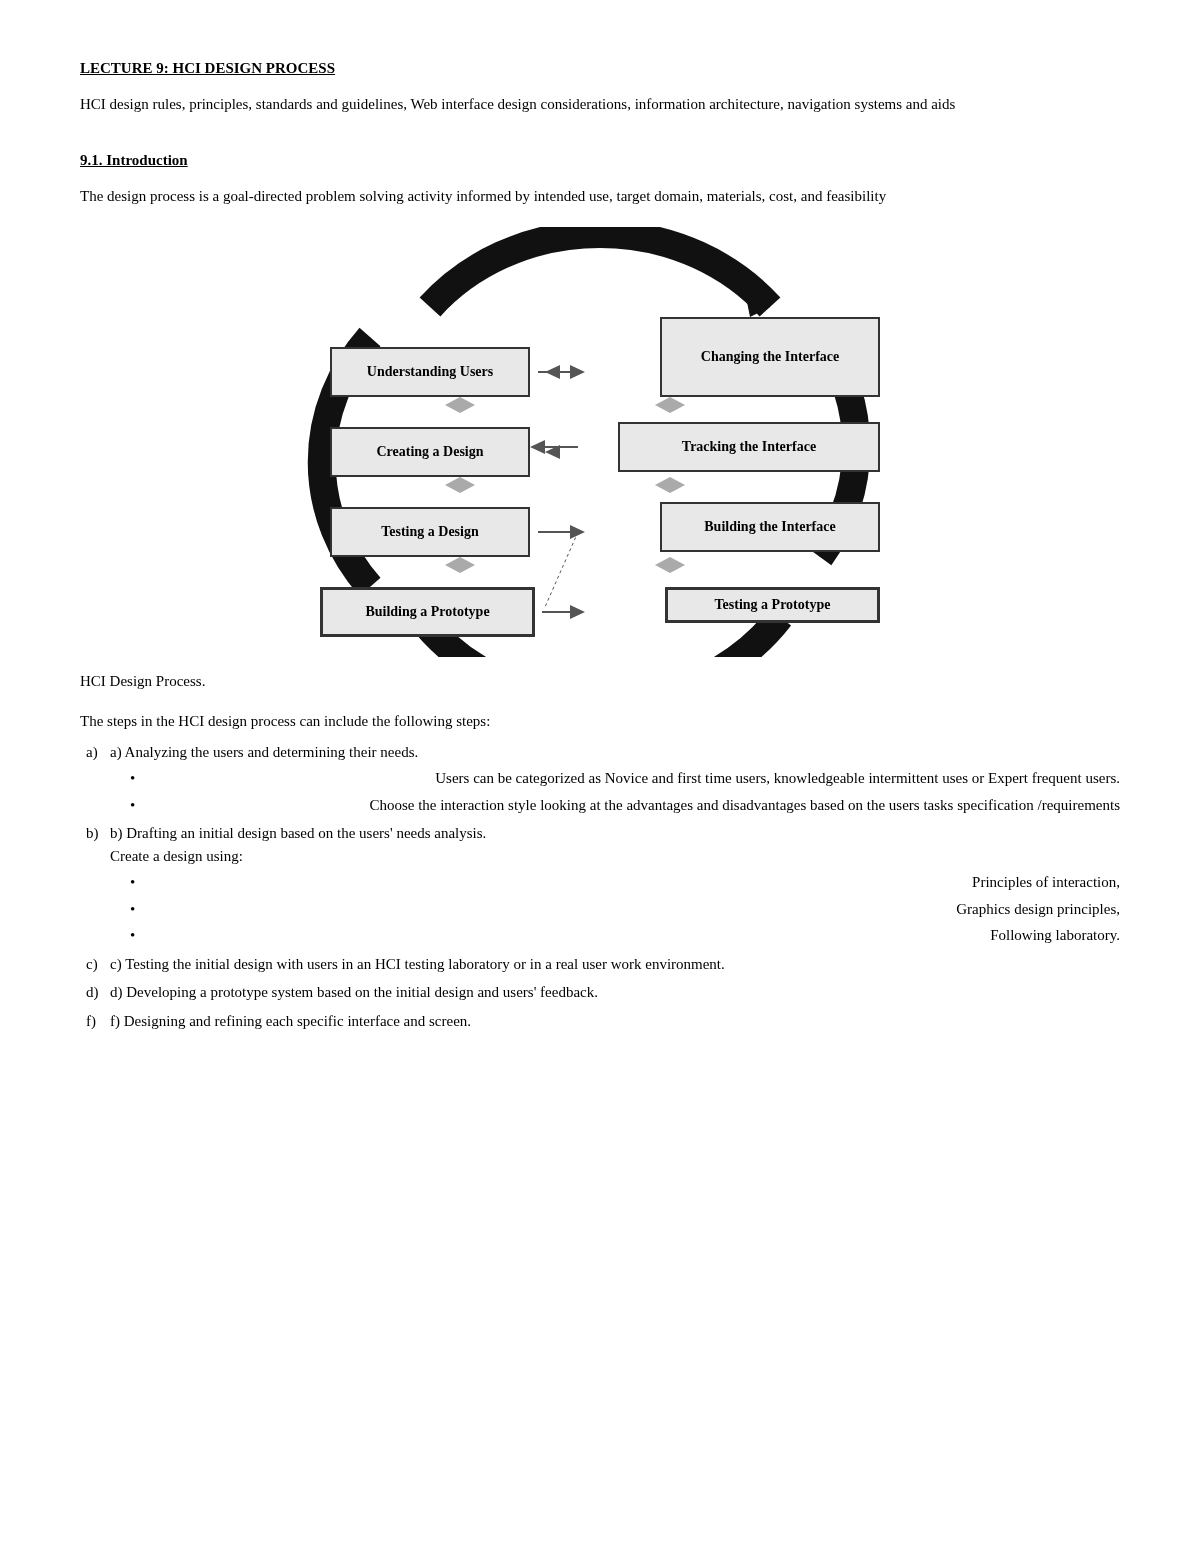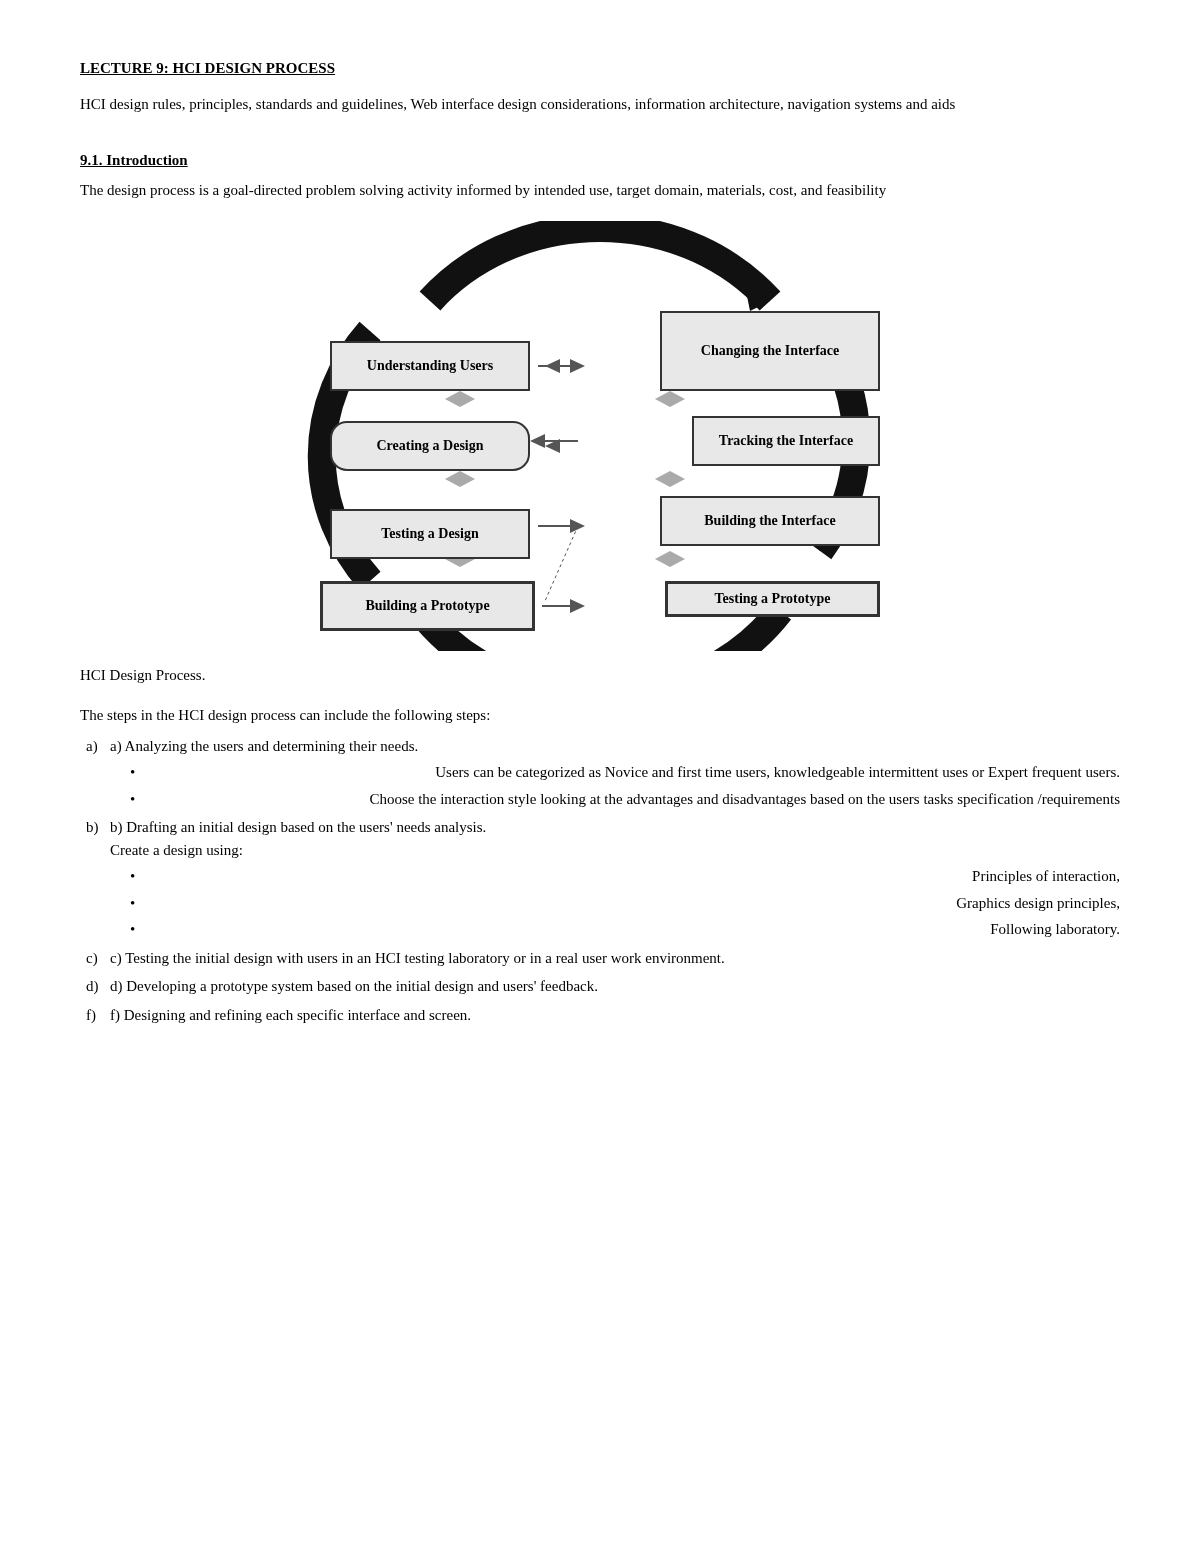--- a/index.html
+++ b/index.html
@@ -21,21 +21,21 @@
 
     .intro-paragraph {
       font-size: 15px;
       margin-bottom: 36px;
       line-height: 1.5;
     }
 
     .section-title {
       font-weight: bold;
       font-size: 15px;
-      margin-bottom: 10px;
+      margin-bottom: 16px;
       text-decoration: underline;
     }
 
     .section-paragraph {
       font-size: 15px;
       line-height: 1.5;
       margin-bottom: 12px;
     }
 
     
@@ -153,33 +153,32 @@
       top: 90px;
       width: 220px;
       height: 80px;
     }
 
     .box-creating {
       left: 40px;
       top: 200px;
       width: 200px;
       height: 50px;
-      border-radius: 17px;
     }
 
     .box-tracking {
       right: 30px;
       top: 195px;
-      width: 188px;
+      width: 262px;
       height: 50px;
     }
 
     .box-testing-design {
       left: 40px;
-      top: 288px;
+      top: 280px;
       width: 200px;
       height: 50px;
     }
 
     .box-building-interface {
       right: 30px;
       top: 275px;
       width: 220px;
       height: 50px;
     }

